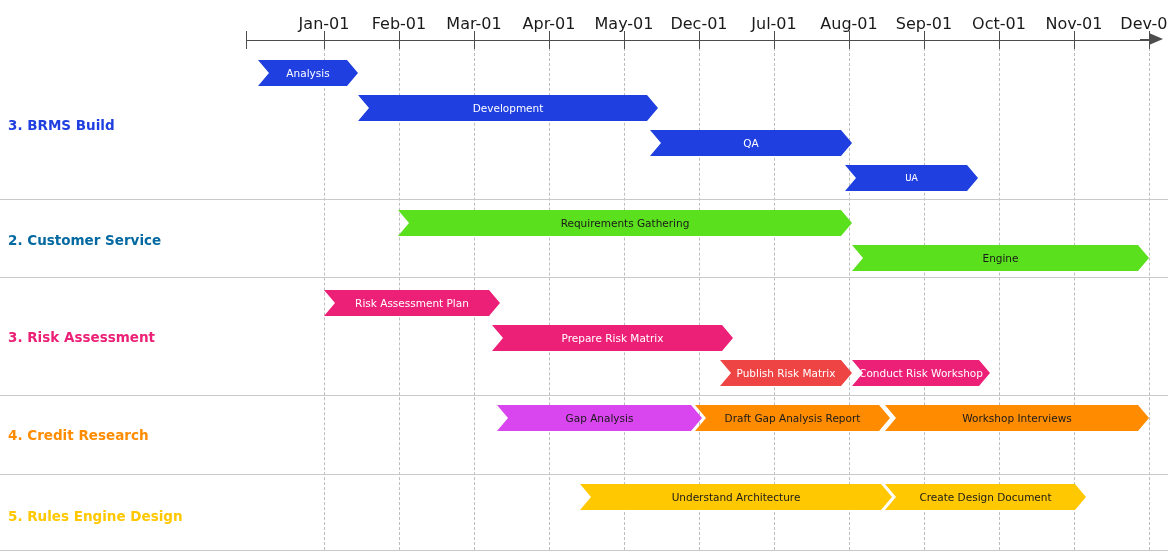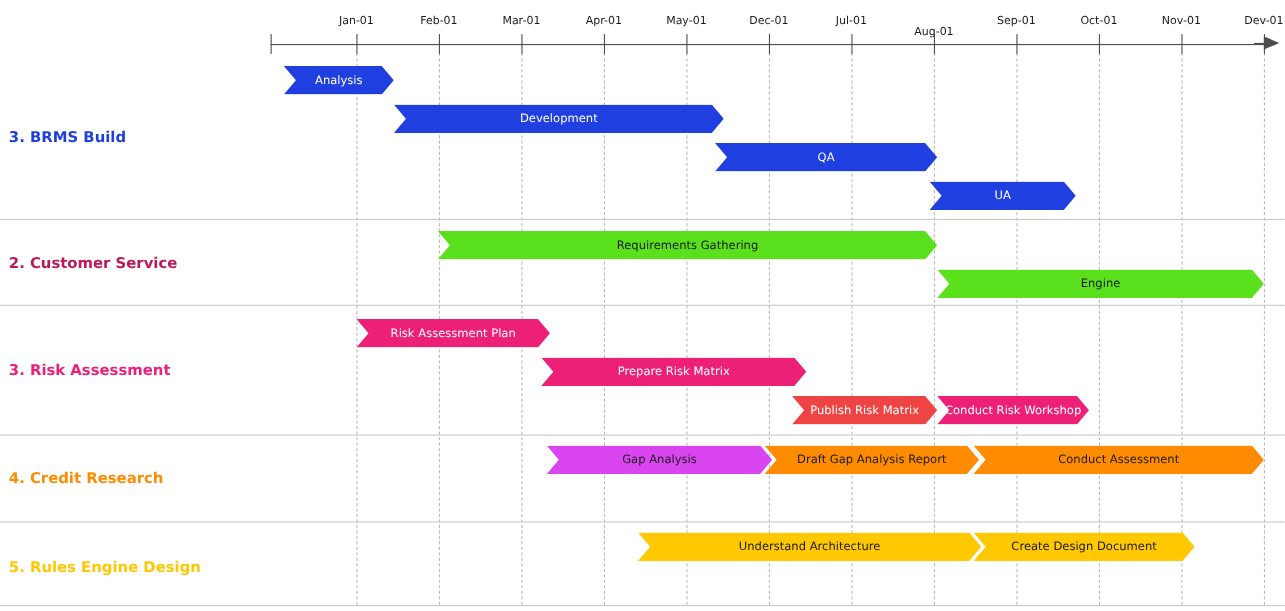--- a/index.html
+++ b/index.html
@@ -12,21 +12,21 @@
   }
   #chart{position:relative;width:1168px;height:555px;}
 
   
   .axis-line{position:absolute;background:#4d4d4d;}
   .axis-h{left:246px;top:40px;width:910px;height:1px;}
   .axis-tick{position:absolute;width:1px;background:#4d4d4d;}
   .axis-start-tick{position:absolute;left:246px;top:31px;width:1px;height:18px;background:#4d4d4d;}
   .axis-label{
     position:absolute;top:14px;
-    font-size:10px;color:#1a1a1a;
+    font-size:16px;color:#1a1a1a;
     text-align:center;white-space:nowrap;
     transform:translateX(-50%);
     letter-spacing:0px;
   }
   .axis-arrow{
     position:absolute;left:1149px;top:33px;
     width:0;height:0;
     border-top:6px solid transparent;
     border-bottom:6px solid transparent;
     border-left:14px solid #4d4d4d;
@@ -108,46 +108,46 @@
       <div class="axis-tick" style="left: 1149px; top: 31px; height: 18px;"></div>
     </div>
   <div id="axis-labels">
       <div class="axis-label" style="left: 324px;">Jan-01</div>
       <div class="axis-label" style="left: 399px;">Feb-01</div>
       <div class="axis-label" style="left: 474px;">Mar-01</div>
       <div class="axis-label" style="left: 549px;">Apr-01</div>
       <div class="axis-label" style="left: 624px;">May-01</div>
       <div class="axis-label" style="left: 699px;">Dec-01</div>
       <div class="axis-label" style="left: 774px;">Jul-01</div>
-      <div class="axis-label" style="left: 849px; margin-top: 10px;">Aug-01</div>
+      <div class="axis-label" style="left: 849px;">Aug-01</div>
       <div class="axis-label" style="left: 924px;">Sep-01</div>
       <div class="axis-label" style="left: 999px;">Oct-01</div>
       <div class="axis-label" style="left: 1074px;">Nov-01</div>
       <div class="axis-label" style="left: 1149px;">Dev-01</div>
     </div>
 
   <div id="row-labels">
       <div class="row-label" style="top: 117px; color: rgb(31, 63, 224);">3. BRMS Build</div>
-      <div class="row-label" style="top: 232px; color: #be185d;">2. Customer Service</div>
+      <div class="row-label" style="top: 232px; color: #0369a1;">2. Customer Service</div>
       <div class="row-label" style="top: 329px; color: rgb(236, 32, 118);">3. Risk Assessment</div>
       <div class="row-label" style="top: 427px; color: rgb(255, 140, 0);">4. Credit Research</div>
       <div class="row-label" style="top: 508px; color: rgb(255, 200, 0);">5. Rules Engine Design</div>
     </div>
 
   <div id="bars">
       <div class="bar" style="left: 258px; width: 100px; top: 60px; background: rgb(31, 63, 224);">
         <span class="txt-light">Analysis</span>
       </div>
       <div class="bar" style="left: 358px; width: 300px; top: 95px; background: rgb(31, 63, 224);">
         <span class="txt-light">Development</span>
       </div>
       <div class="bar" style="left: 650px; width: 202px; top: 130px; background: rgb(31, 63, 224);">
         <span class="txt-light">QA</span>
       </div>
-      <div class="bar" style="left: 845px; width: 133px; top: 165px; background: rgb(31, 63, 224);">
+      <div class="bar" style="left: 845px; width: 133px; top: 165px; background: rgb(31, 63, 224); font-family: Liberation Mono, monospace;">
         <span class="txt-light">UA</span>
       </div>
       <div class="bar" style="left: 398px; width: 454px; top: 210px; background: rgb(91, 224, 30);">
         <span class="txt-dark">Requirements Gathering</span>
       </div>
       <div class="bar" style="left: 852px; width: 297px; top: 245px; background: rgb(91, 224, 30);">
         <span class="txt-dark">Engine</span>
       </div>
       <div class="bar" style="left: 324px; width: 176px; top: 290px; background: rgb(236, 32, 118);">
         <span class="txt-light">Risk Assessment Plan</span>
@@ -161,21 +161,21 @@
       <div class="bar" style="left: 852px; width: 138px; top: 360px; background: rgb(236, 32, 118);">
         <span class="txt-light">Conduct Risk Workshop</span>
       </div>
       <div class="bar" style="left: 497px; width: 205px; top: 405px; background: #d946ef;">
         <span class="txt-dark">Gap Analysis</span>
       </div>
       <div class="bar" style="left: 695px; width: 195px; top: 405px; background: rgb(255, 140, 0);">
         <span class="txt-dark">Draft Gap Analysis Report</span>
       </div>
       <div class="bar" style="left: 885px; width: 264px; top: 405px; background: rgb(255, 140, 0);">
-        <span class="txt-dark">Conduct Assessment</span>
+        <span class="txt-dark">Workshop Interviews</span>
       </div>
       <div class="bar" style="left: 580px; width: 312px; top: 484px; background: rgb(255, 200, 0);">
         <span class="txt-dark">Understand Architecture</span>
       </div>
       <div class="bar" style="left: 885px; width: 201px; top: 484px; background: rgb(255, 200, 0);">
         <span class="txt-dark">Create Design Document</span>
       </div>
     </div>
 
 </div>

